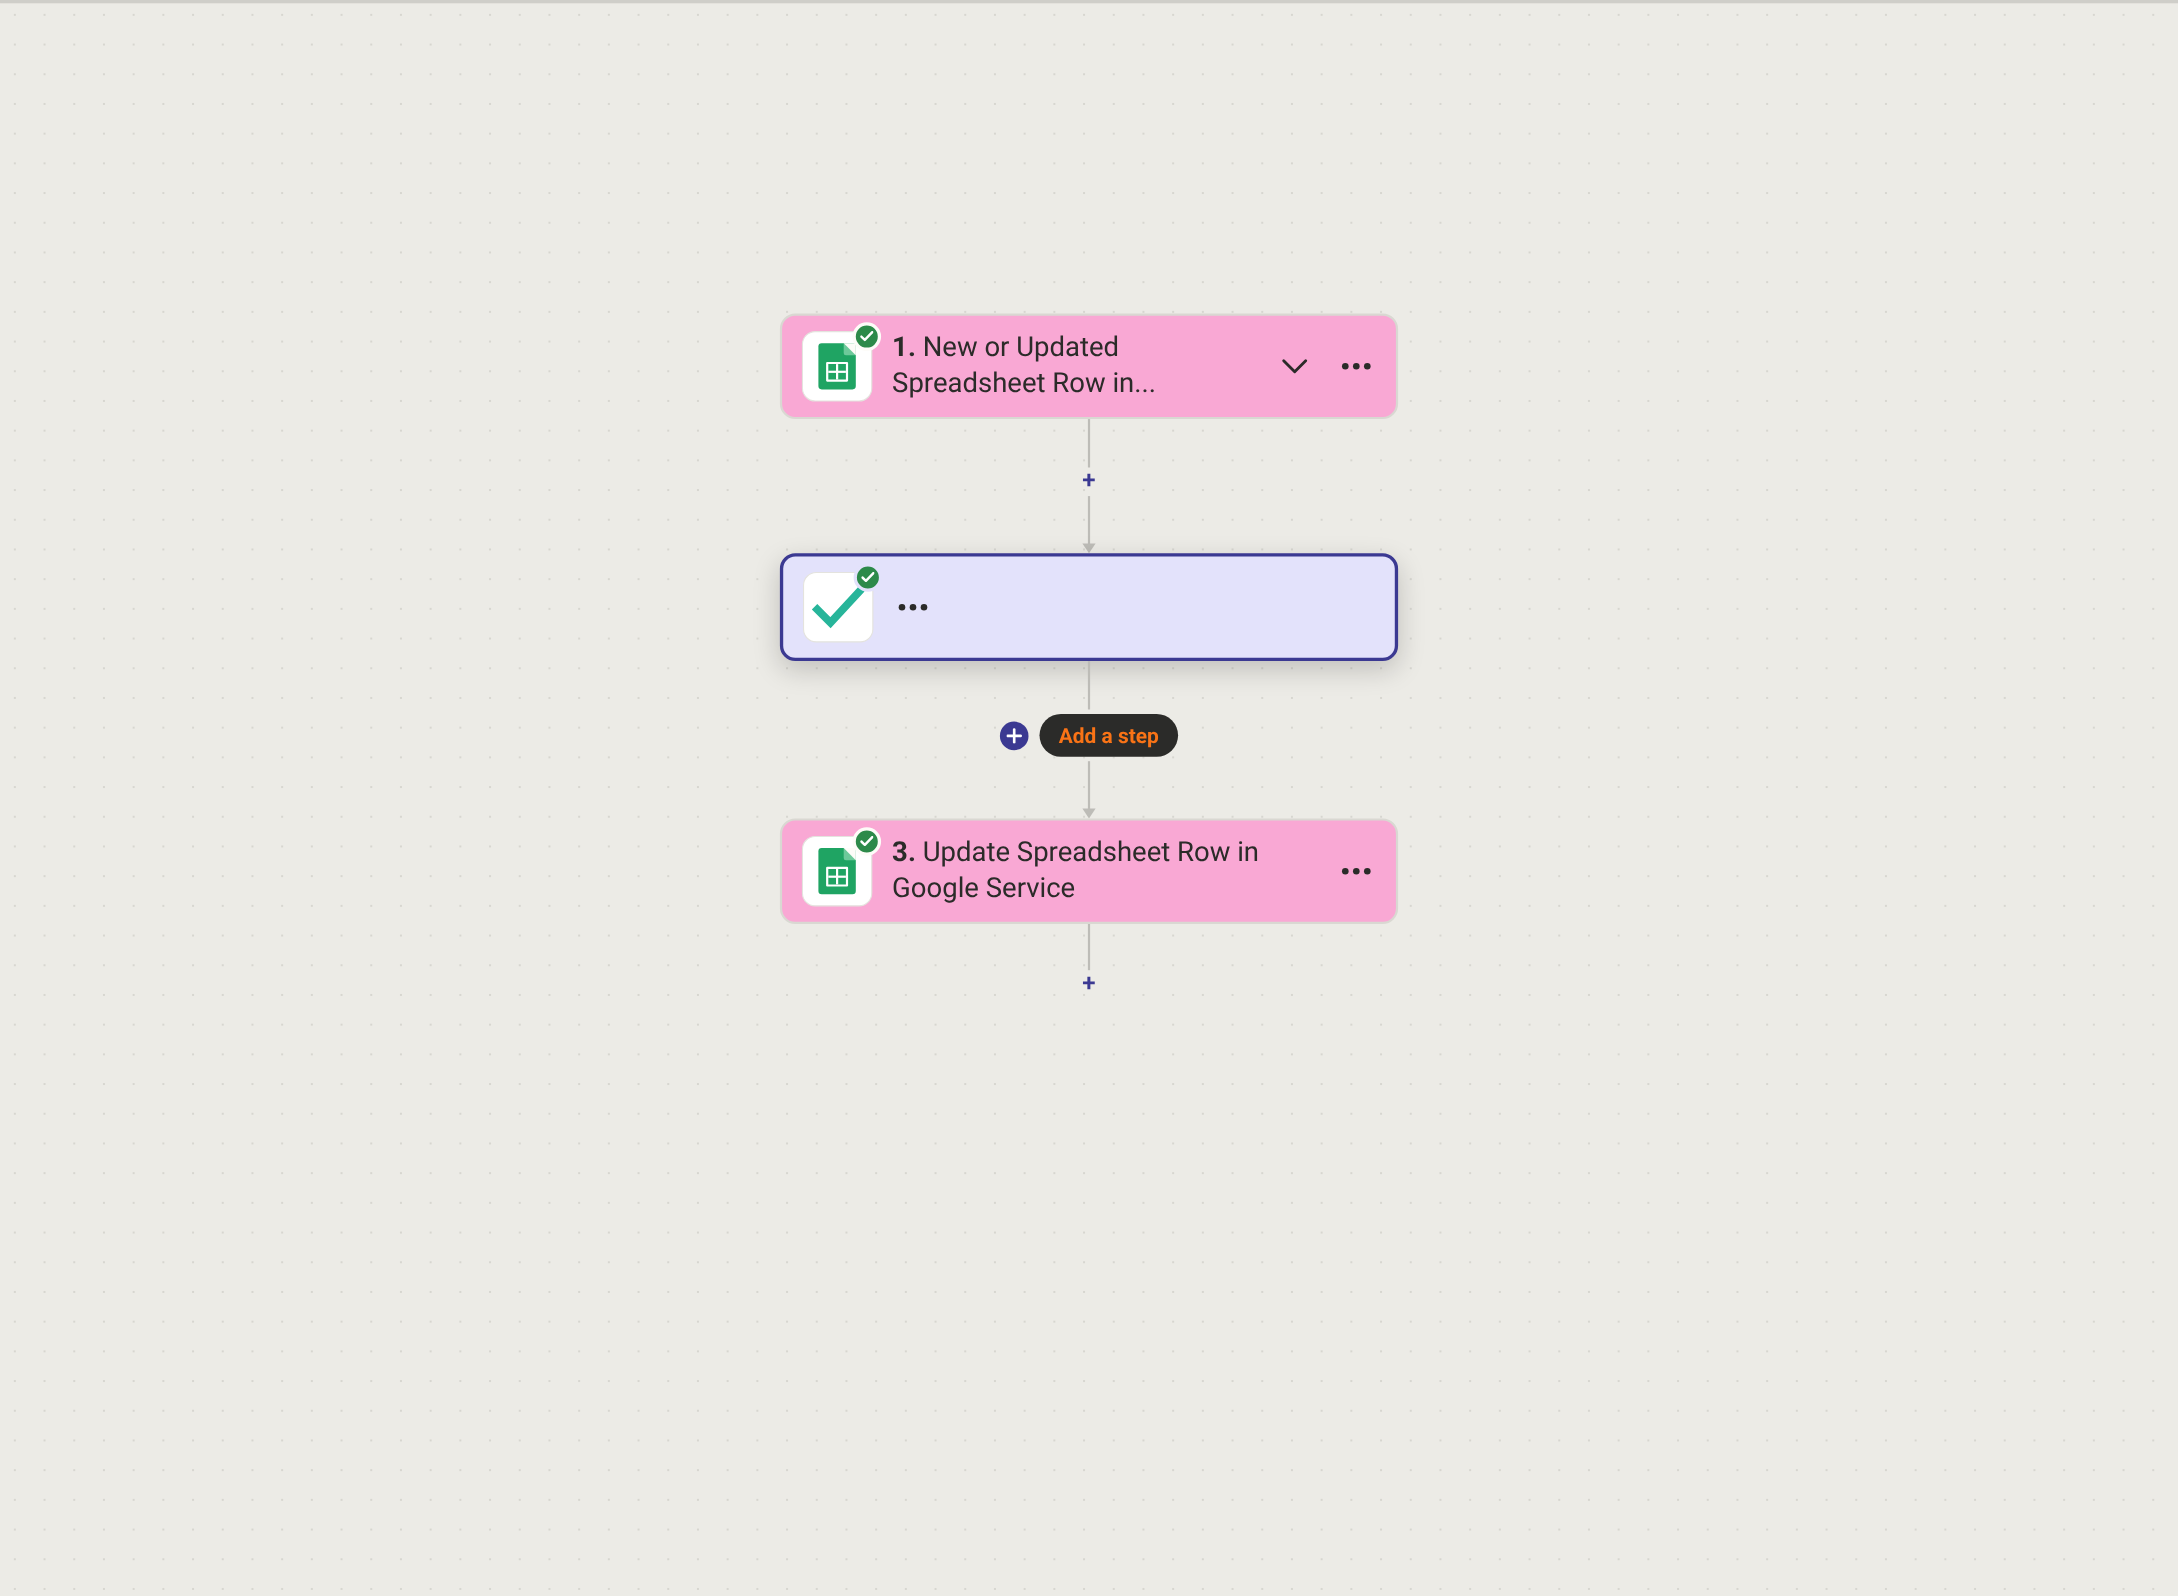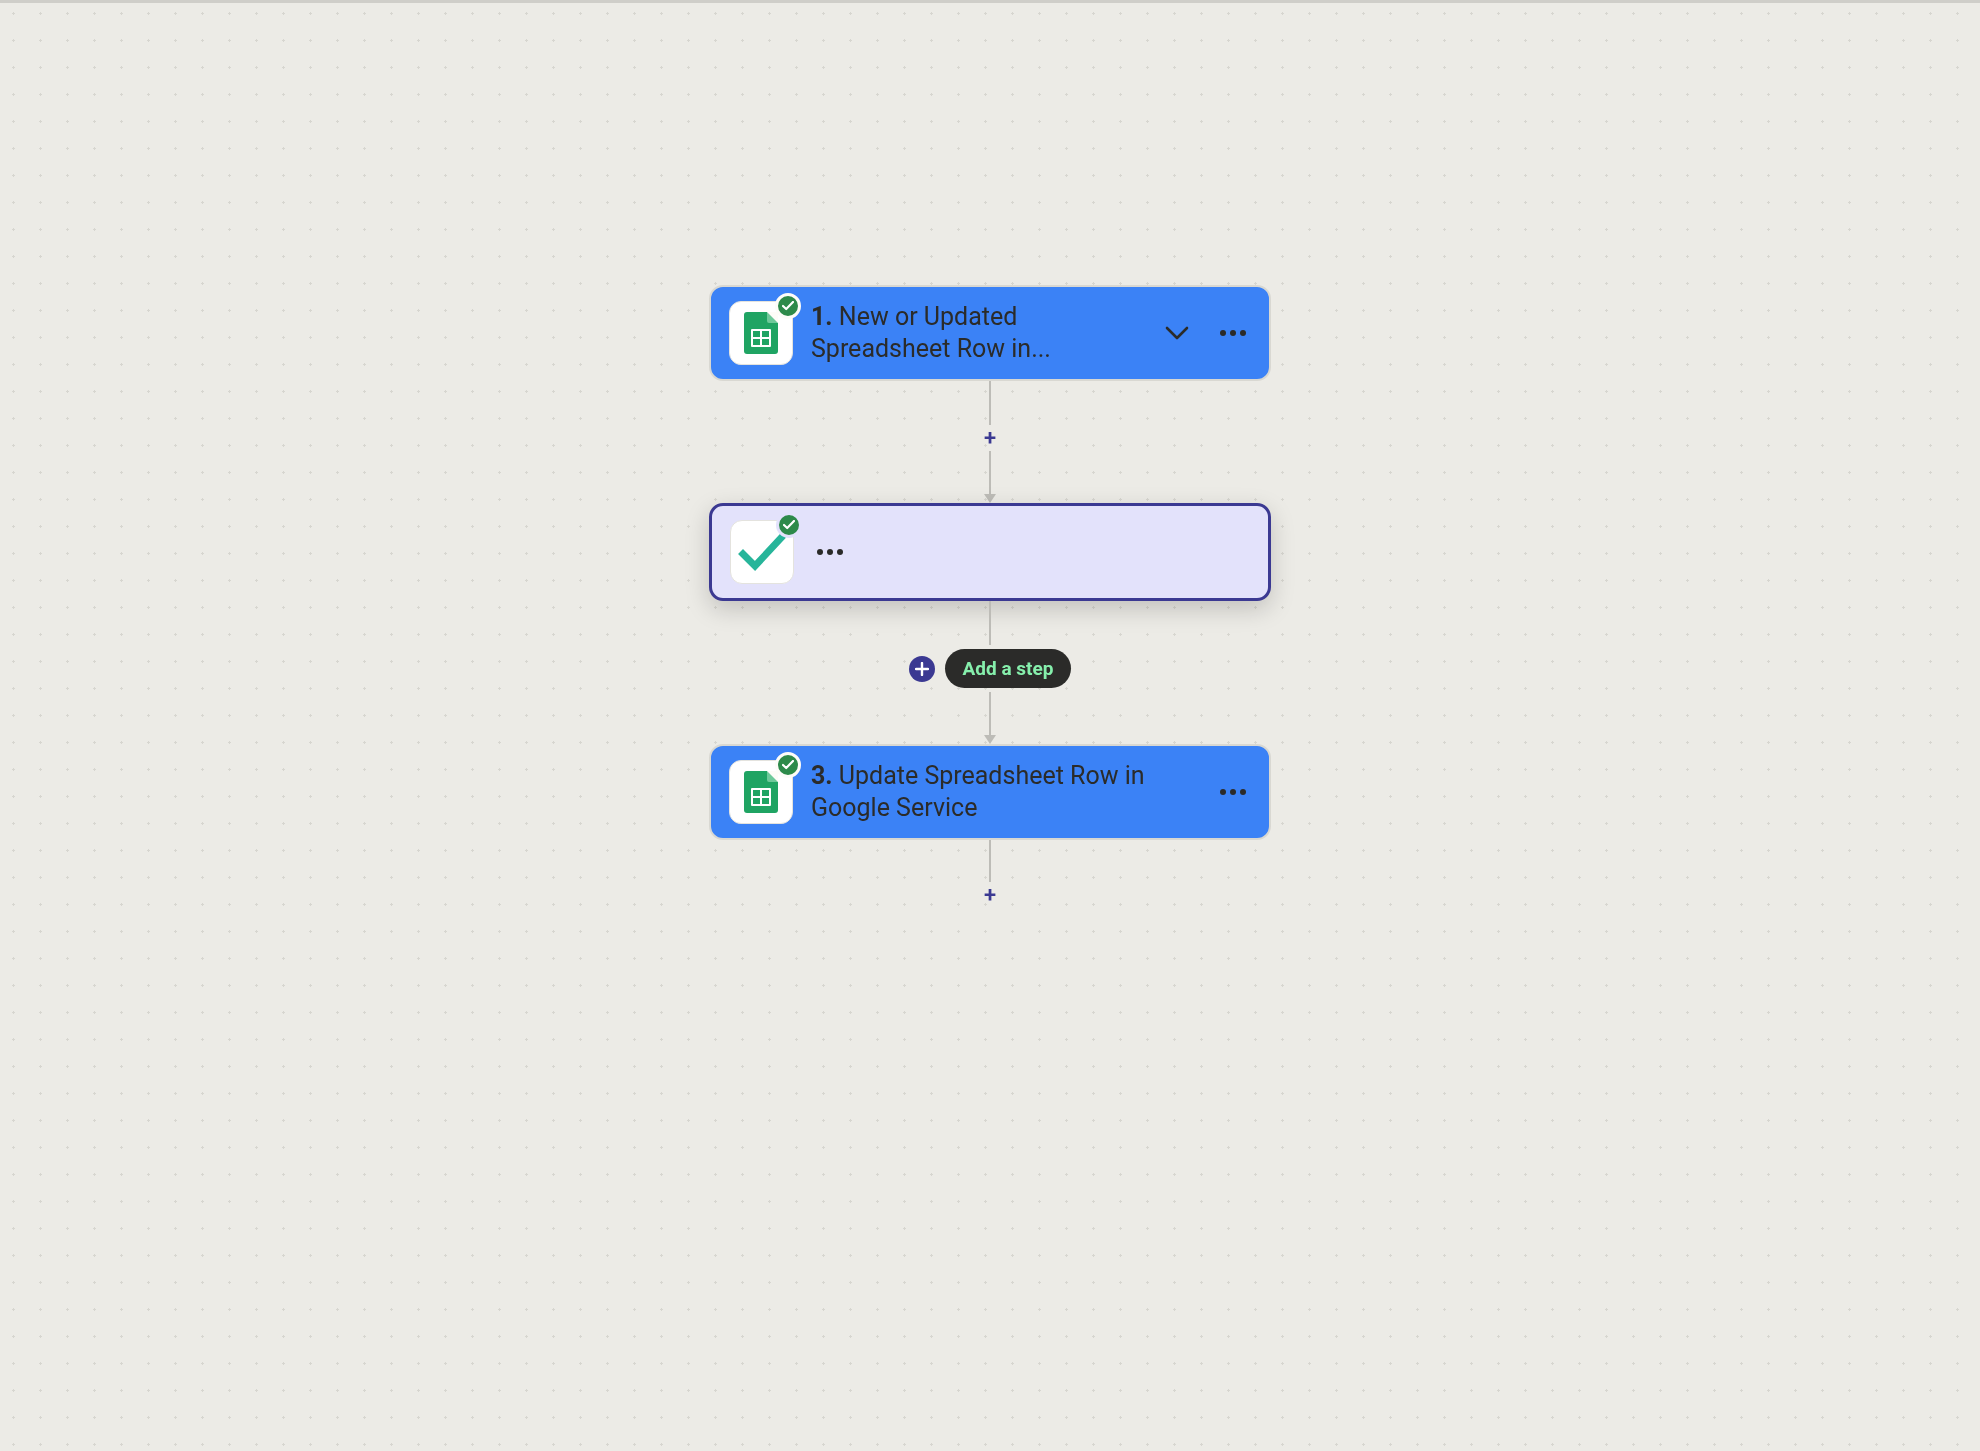--- a/index.html
+++ b/index.html
@@ -23,21 +23,21 @@
     position: absolute;
     left: 50%;
     top: 282px;
     transform: translateX(-50%);
     display: flex;
     flex-direction: column;
     align-items: center;
   }
   .step-card {
     width: 562px;
-    background: #3b82f6;
+    background: #f9a8d4;
     border: 2px solid #d9d8d2;
     border-radius: 14px;
     display: flex;
     align-items: center;
     padding: 14px 18px;
     gap: 18px;
     cursor: pointer;
     position: relative;
   }
   .step-card.selected {
@@ -199,21 +199,21 @@
     display: flex;
     align-items: center;
     justify-content: center;
     cursor: pointer;
     position: relative;
     left: -52px;
   }
   .plus-circle svg { display: block; }
   .add-step-pill {
     background: #2b2b29;
-    color: #86efac;
+    color: #f97316;
     font-weight: 700;
     font-size: 19px;
     padding: 8px 18px;
     border-radius: 20px;
     cursor: pointer;
     position: relative;
     left: -52px;
   }
 </style>
 </head>

